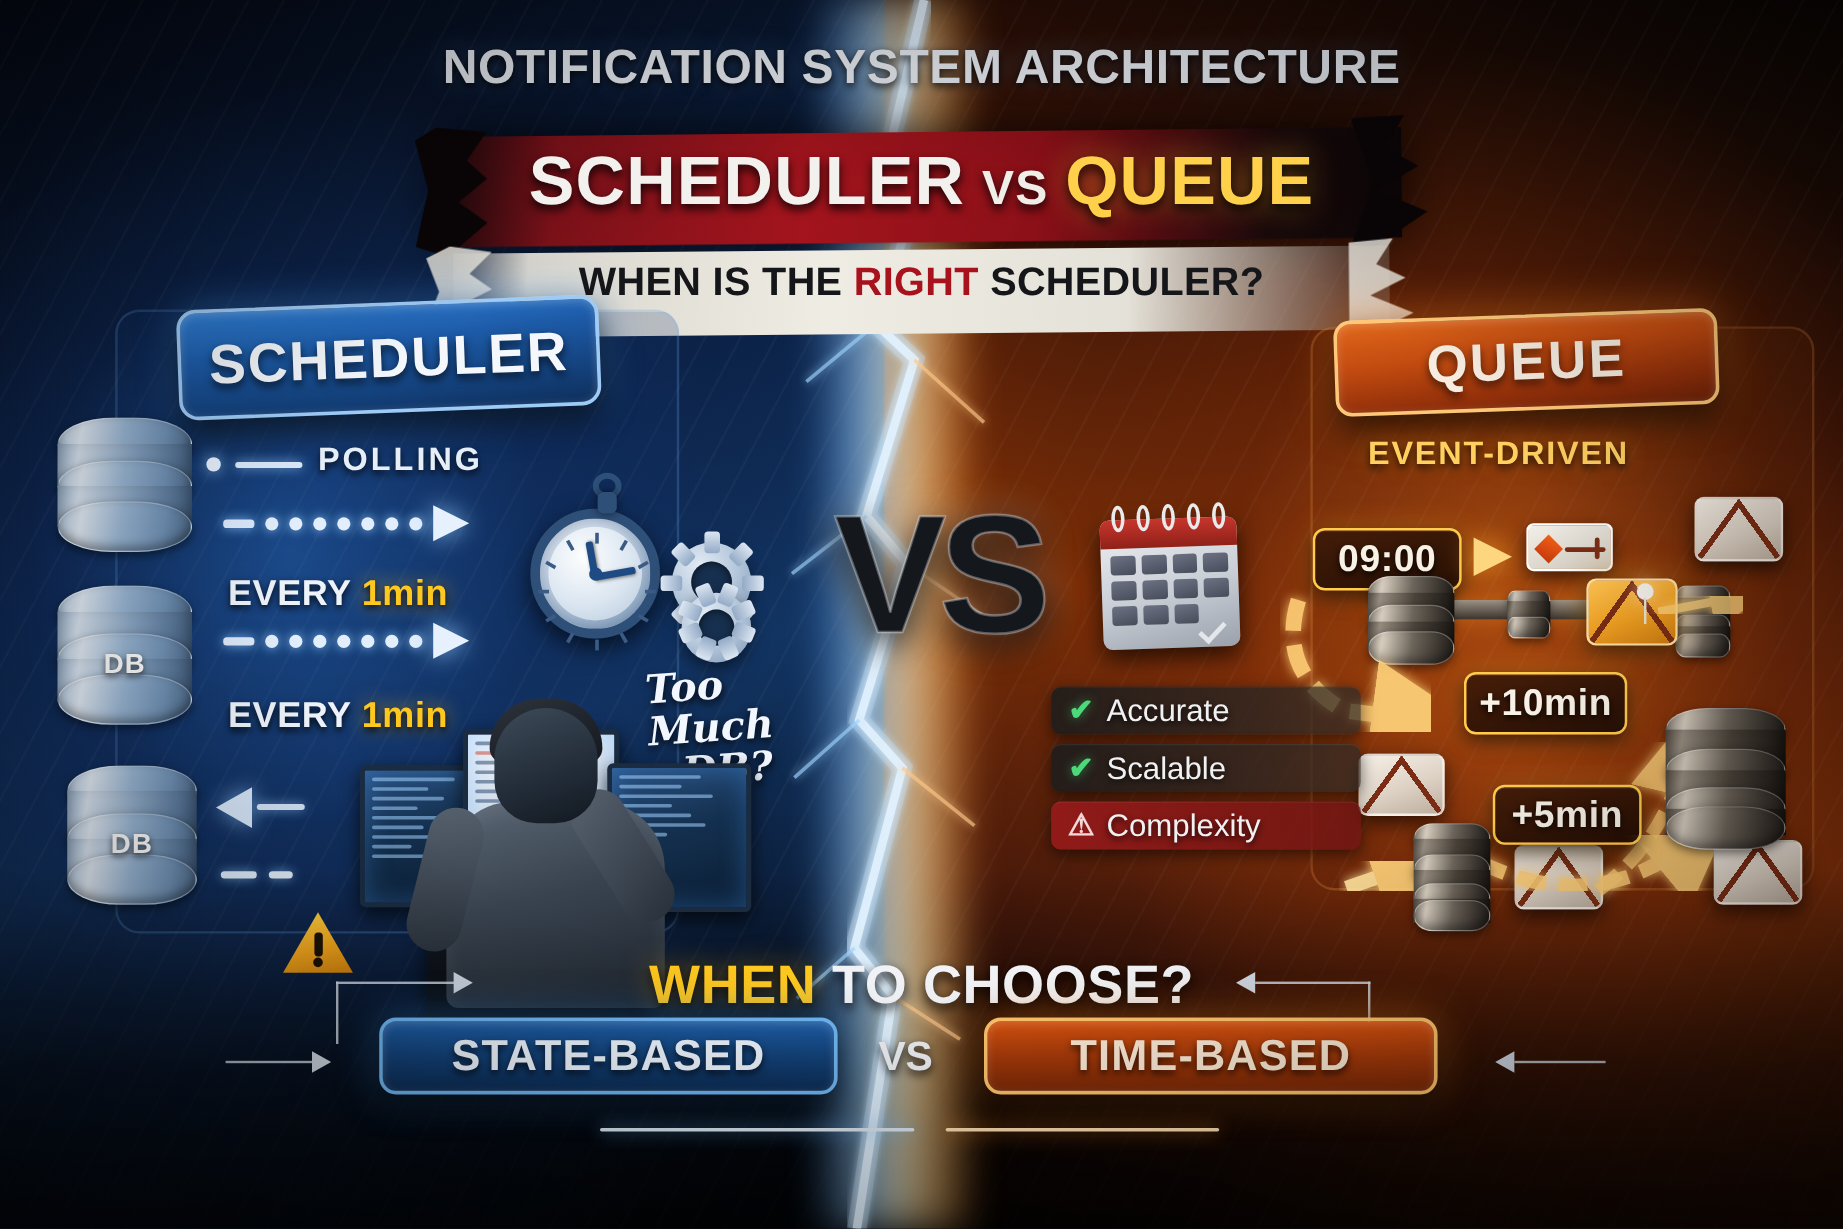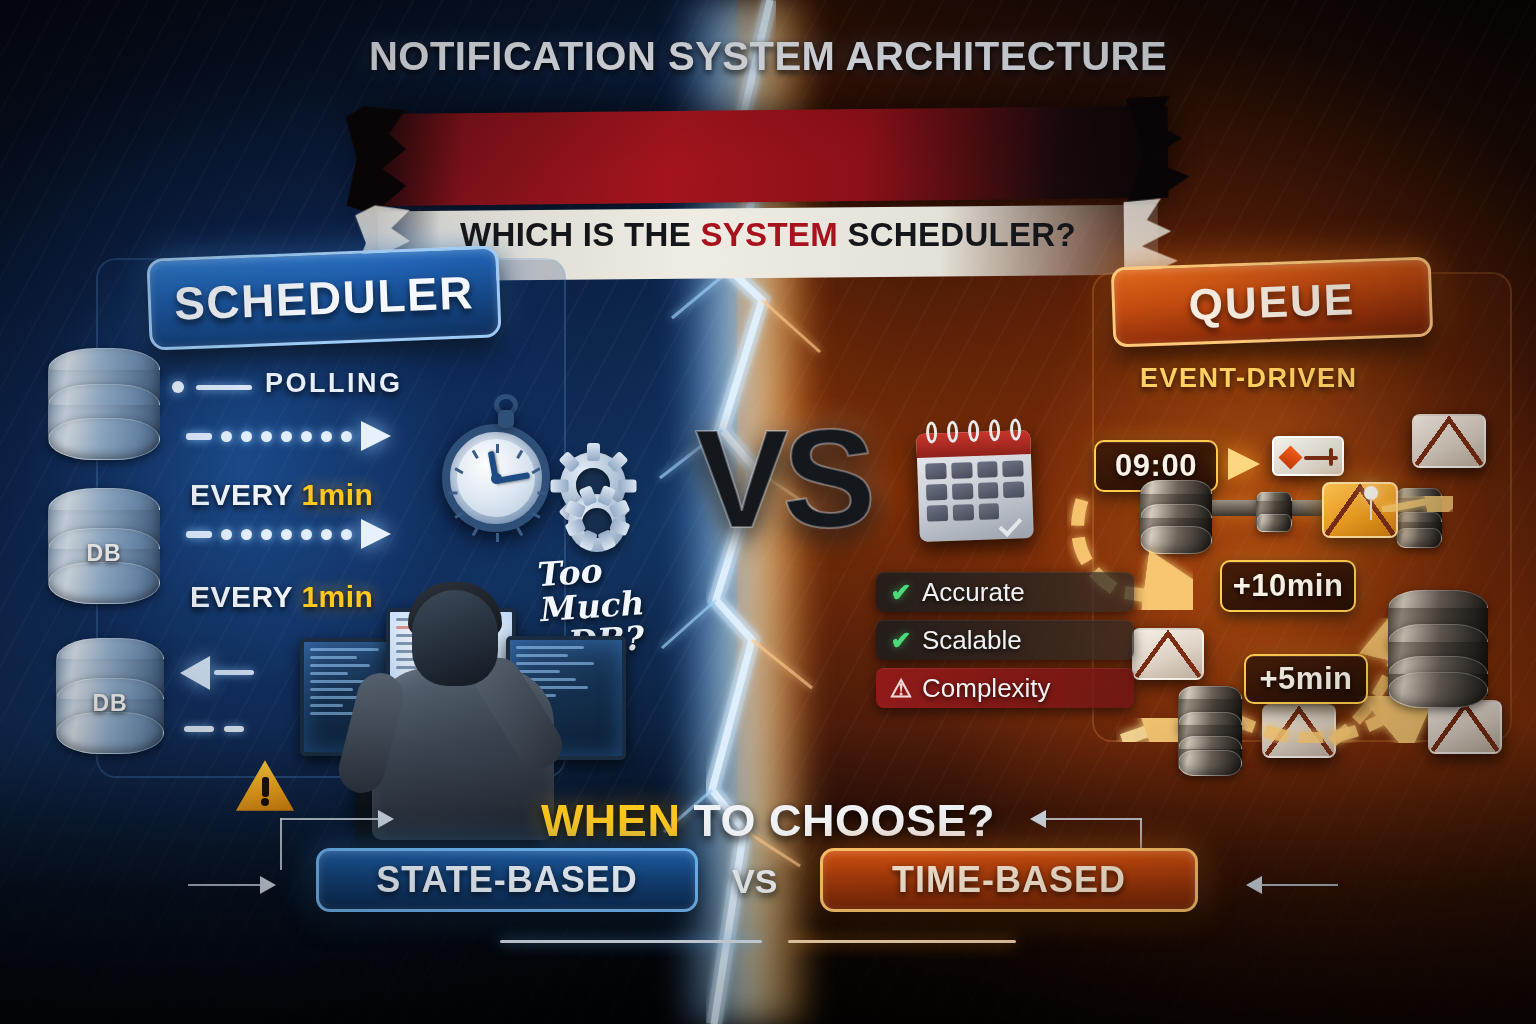--- a/index.html
+++ b/index.html
@@ -328,24 +328,27 @@
       <path d="M770 0 L742 120 L768 150 L730 270 L762 300 L722 430 L756 470 L716 600 L752 640 L712 790 L744 830 L714 1024" stroke="#ffffff" stroke-width="7" fill="none" filter="url(#gl)" opacity=".95"></path>
       <path d="M770 0 L742 120 L768 150 L730 270 L762 300 L722 430 L756 470 L716 600 L752 640 L712 790 L744 830 L714 1024" stroke="#bfe2ff" stroke-width="16" fill="none" filter="url(#gl)" opacity=".45"></path>
       <path d="M742 120 L690 175 M730 270 L672 318 M722 430 L660 478 M716 600 L662 648 M712 790 L664 832" stroke="#9fd4ff" stroke-width="3" fill="none" filter="url(#gl)" opacity=".7"></path>
       <path d="M768 150 L824 200 M762 300 L820 352 M756 470 L818 512 M752 640 L812 688 M744 830 L800 866" stroke="#ffc98a" stroke-width="3" fill="none" filter="url(#gl)" opacity=".7"></path>
     </svg>
   </div>
 
   <div class="title-main" data-name="page-title">NOTIFICATION SYSTEM ARCHITECTURE</div>
 
   <div class="title-band" data-name="title-brush-band"></div>
+  <div class="title-vs-row" data-name="title-versus-row">
+    <span class="tv-sched" data-name="title-scheduler-word">SCHEDULER</span><span class="tv-vs" data-name="title-vs-word">VS</span><span class="tv-queue" data-name="title-queue-word">QUEUE</span>
+  </div>
 
   <div class="sub-band" data-name="subtitle-brush-band"></div>
   <div class="title-sub" data-name="page-subtitle">
-    <span data-name="subtitle-pre">WHICH IS THE </span><span class="hl" data-name="subtitle-highlight">SYSTEM</span><span data-name="subtitle-post"> SCHEDULER?</span>
+    <span data-name="subtitle-pre">WHEN IS THE </span><span class="hl" data-name="subtitle-highlight">RIGHT</span><span data-name="subtitle-post"> SCHEDULER?</span>
   </div>
 
   <div class="panel-sched" data-name="scheduler-panel-frame"></div>
   <div class="badge-sched" data-name="scheduler-badge">
     <span data-name="scheduler-badge-label">SCHEDULER</span>
   </div>
   <div class="lbl-polling" data-name="polling-label">POLLING</div>
 
   <div style="position:absolute;left:172px;top:381px;width:12px;height:12px;border-radius:50%;background:#e4f0fd;box-shadow:0 0 12px rgba(150,205,255,.9)" data-name="polling-line-dot"></div>
   <div style="position:absolute;left:196px;top:385px;width:56px;height:5px;border-radius:3px;background:#dbe9fb;box-shadow:0 0 10px rgba(150,205,255,.8)" data-name="polling-line-dash"></div>

